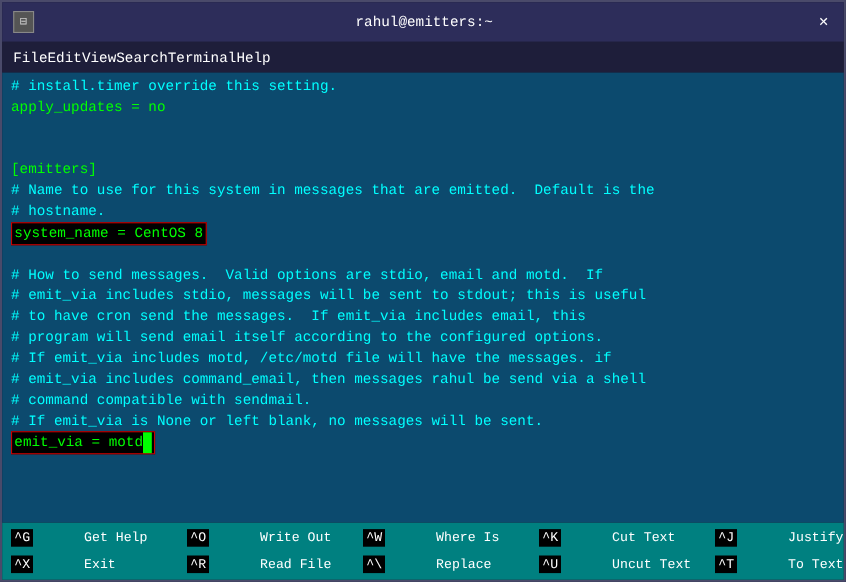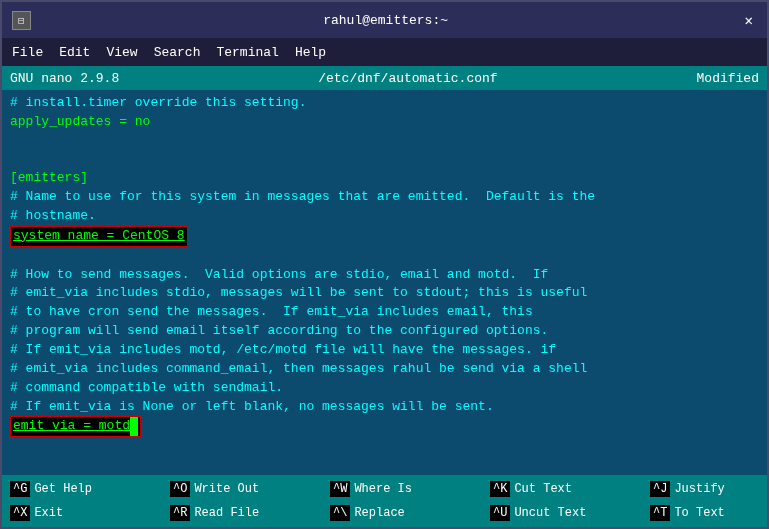--- a/index.html
+++ b/index.html
@@ -48,21 +48,20 @@
       color: #ffffff;
       font-size: 14px;
       cursor: pointer;
       padding: 0 4px;
     }
 
     .menu-bar {
       background: #1e1e3a;
       color: #ffffff;
       display: flex;
-      gap: 16px;
       padding: 4px 10px;
       min-height: 28px;
       align-items: center;
     }
 
     .menu-item {
       color: #ffffff;
       cursor: pointer;
       font-size: 13px;
     }
@@ -97,21 +96,20 @@
 
     .editor-line.cyan { color: #00ffff; }
     .editor-line.green { color: #00ff00; }
 
     .highlighted-line {
       display: inline-block;
       background: #000000;
       border: 1px solid #cc0000;
       color: #00ff00;
       padding: 0 2px;
-      text-decoration: underline;
     }
 
     .cursor-block {
       display: inline-block;
       background: #00ff00;
       color: #000000;
       width: 8px;
     }
 
     .footer-bar {
@@ -142,20 +140,21 @@
       color: #ffffff;
       padding: 1px 3px;
       font-size: 12px;
       margin-right: 4px;
       font-family: 'Courier New', Courier, monospace;
     }
 
     .footer-label {
       color: #ffffff;
       font-size: 12px;
+      margin-left: 42px;
     }
   </style>
 </head>
 <body>
 
 <div class="terminal-window">
 
   <div class="title-bar">
     <span class="title-bar-icon">⊟</span>
     <span class="title-bar-text">rahul@emitters:~</span>
@@ -164,25 +163,20 @@
 
   <div class="menu-bar">
     <span class="menu-item">File</span>
     <span class="menu-item">Edit</span>
     <span class="menu-item">View</span>
     <span class="menu-item">Search</span>
     <span class="menu-item">Terminal</span>
     <span class="menu-item">Help</span>
   </div>
 
-  <div class="nano-header">
-    <span>GNU nano 2.9.8</span>
-    <span>/etc/dnf/automatic.conf</span>
-    <span>Modified</span>
-  </div>
 
   <div class="editor-area">
     <div class="editor-line cyan"># install.timer override this setting.</div>
     <div class="editor-line green">apply_updates = no</div>
     <div class="editor-line green">&nbsp;</div>
     <div class="editor-line green">&nbsp;</div>
     <div class="editor-line green">[emitters]</div>
     <div class="editor-line cyan"># Name to use for this system in messages that are emitted.  Default is the</div>
     <div class="editor-line cyan"># hostname.</div>
     <div class="editor-line green"><span class="highlighted-line">system_name = CentOS 8</span></div>

